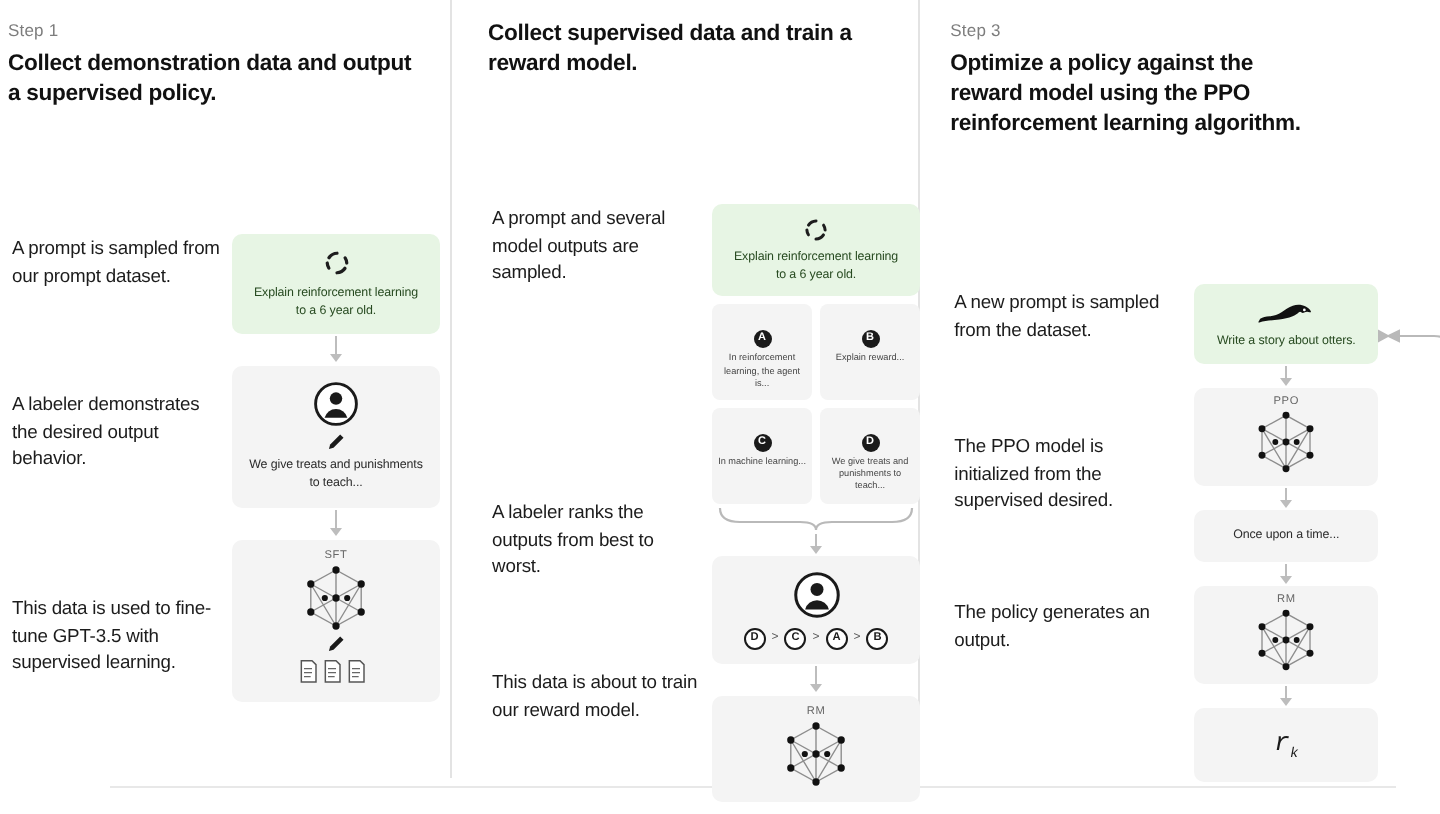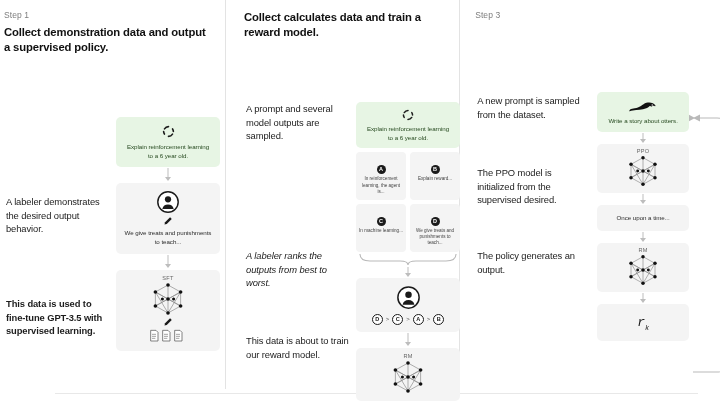--- a/index.html
+++ b/index.html
@@ -114,22 +114,23 @@
 
   <div class="divider-v" style="left:225px;"></div>
   <div class="divider-v" style="left:459px;"></div>
   <div class="divider-h"></div>
 
   <div class="panel p1">
     <div class="step-label">Step 1</div>
     <div class="step-title">Collect demonstration data and output a supervised policy.</div>
 
     <div class="body-cols" style="height:330px;">
+      <div class="desc" style="top:48px;">A prompt is sampled from our prompt dataset.</div>
       <div class="desc" style="top:126px;">A labeler demonstrates the desired output behavior.</div>
-      <div class="desc" style="top:228px;font-weight:bold;">This data is used to fine-tune GPT-3.5 with supervised learning.</div>
+      <div class="desc" style="top:228px;">This data is used to fine-tune GPT-3.5 with supervised learning.</div>
 
       <div class="flow" style="top:48px;">
         <div class="card green">
           <span>
             <svg class="ico" width="15" height="15" viewBox="0 0 24 24">
               <g fill="none" stroke="#1d1d1d" stroke-width="2.6" stroke-linecap="round">
                 <path d="M5.6 7.8A8 8 0 0 1 12 4.2"></path>
                 <path d="M18.5 7.9A8 8 0 0 1 19.8 12"></path>
                 <path d="M18.4 16.2A8 8 0 0 1 12 19.8"></path>
                 <path d="M5.5 16.1A8 8 0 0 1 4.2 12"></path>
@@ -198,25 +199,25 @@
                   <path d="M42 8h6M42 11h6M42 14h5"></path>
               </g>
             </svg>
           </span>
         </div>
       </div>
     </div>
   </div>
 
   <div class="panel p2">
-    <div class="step-title">Collect calculates data and train a reward model.</div>
+    <div class="step-title">Collect supervised data and train a reward model.</div>
 
     <div class="body-cols" style="height:340px;">
       <div class="desc" style="top:48px;">A prompt and several model outputs are sampled.</div>
-      <div class="desc" style="top:195px;font-style:italic;">A labeler ranks the outputs from best to worst.</div>
+      <div class="desc" style="top:195px;">A labeler ranks the outputs from best to worst.</div>
       <div class="desc" style="top:280px;">This data is about to train our reward model.</div>
 
       <div class="flow" style="top:48px;">
         <div class="card green" style="padding:6px 6px;">
           <span>
             <svg class="ico" width="14" height="14" viewBox="0 0 24 24">
               <g fill="none" stroke="#1d1d1d" stroke-width="2.6" stroke-linecap="round">
                 <path d="M5.6 7.8A8 8 0 0 1 12 4.2"></path>
                   <path d="M18.5 7.9A8 8 0 0 1 19.8 12"></path>
                 <path d="M18.4 16.2A8 8 0 0 1 12 19.8"></path>
@@ -296,20 +297,21 @@
             </svg>
           </span>
           
         </div>
       </div>
     </div>
   </div>
 
   <div class="panel p3">
     <div class="step-label">Step 3</div>
+    <div class="step-title" style="max-width:182px;">Optimize a policy against the reward model using the PPO reinforcement learning algorithm.</div>
 
     <div class="body-cols" style="height:340px;">
       <div class="desc" style="top:60px;">A new prompt is sampled from the dataset.</div>
       <div class="desc" style="top:132px;">The PPO model is initialized from the supervised desired.</div>
       <div class="desc" style="top:215px;">The policy generates an output.</div>
 
       <div class="flow" style="top:58px; width:92px;">
         <div class="card green" style="padding:6px;">
           <span>
             <svg class="ico" width="34" height="16" viewBox="0 0 50 22">

